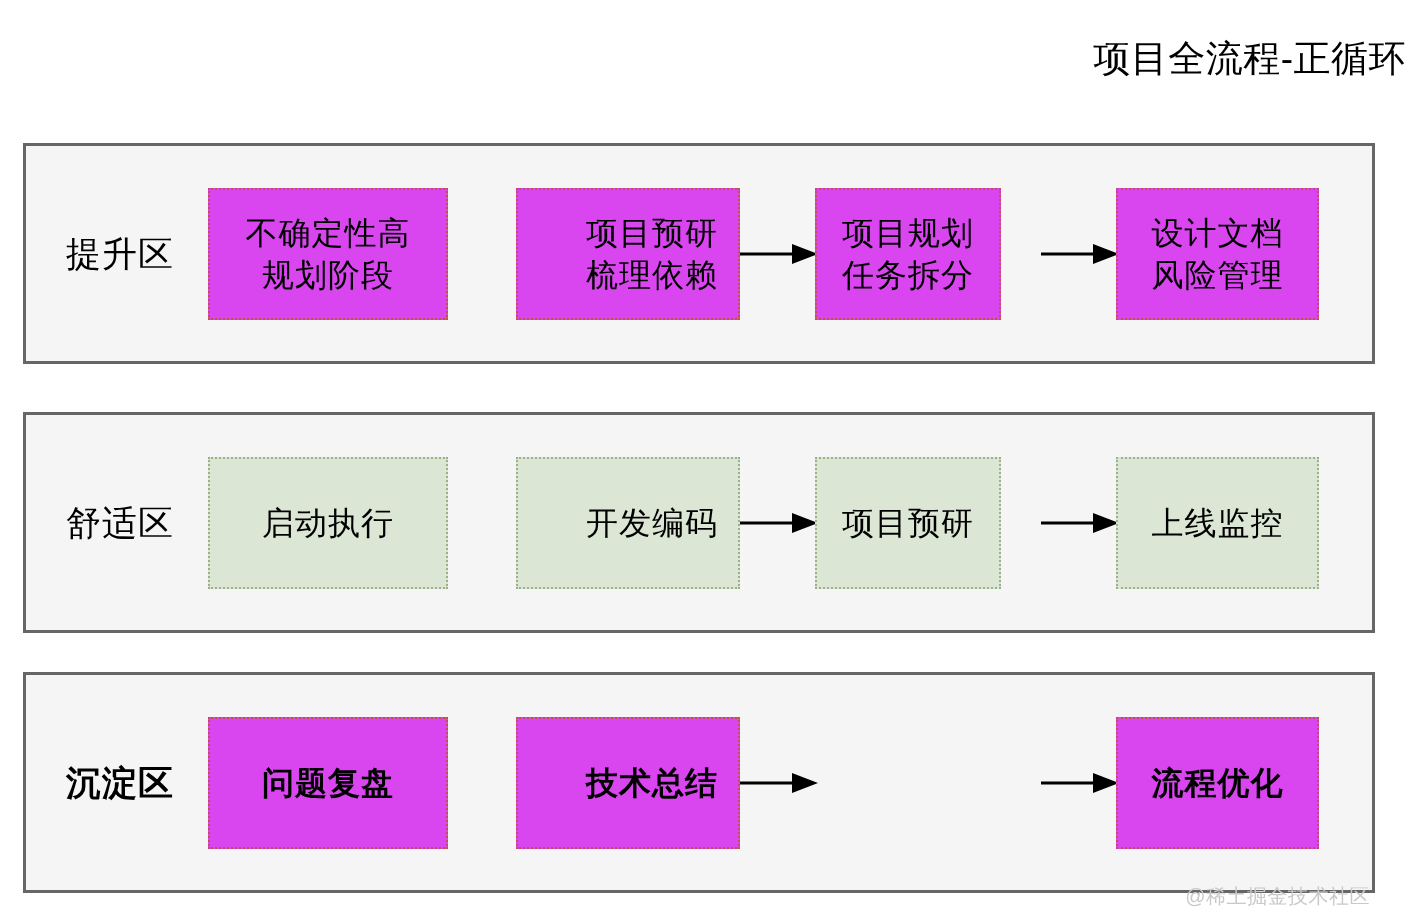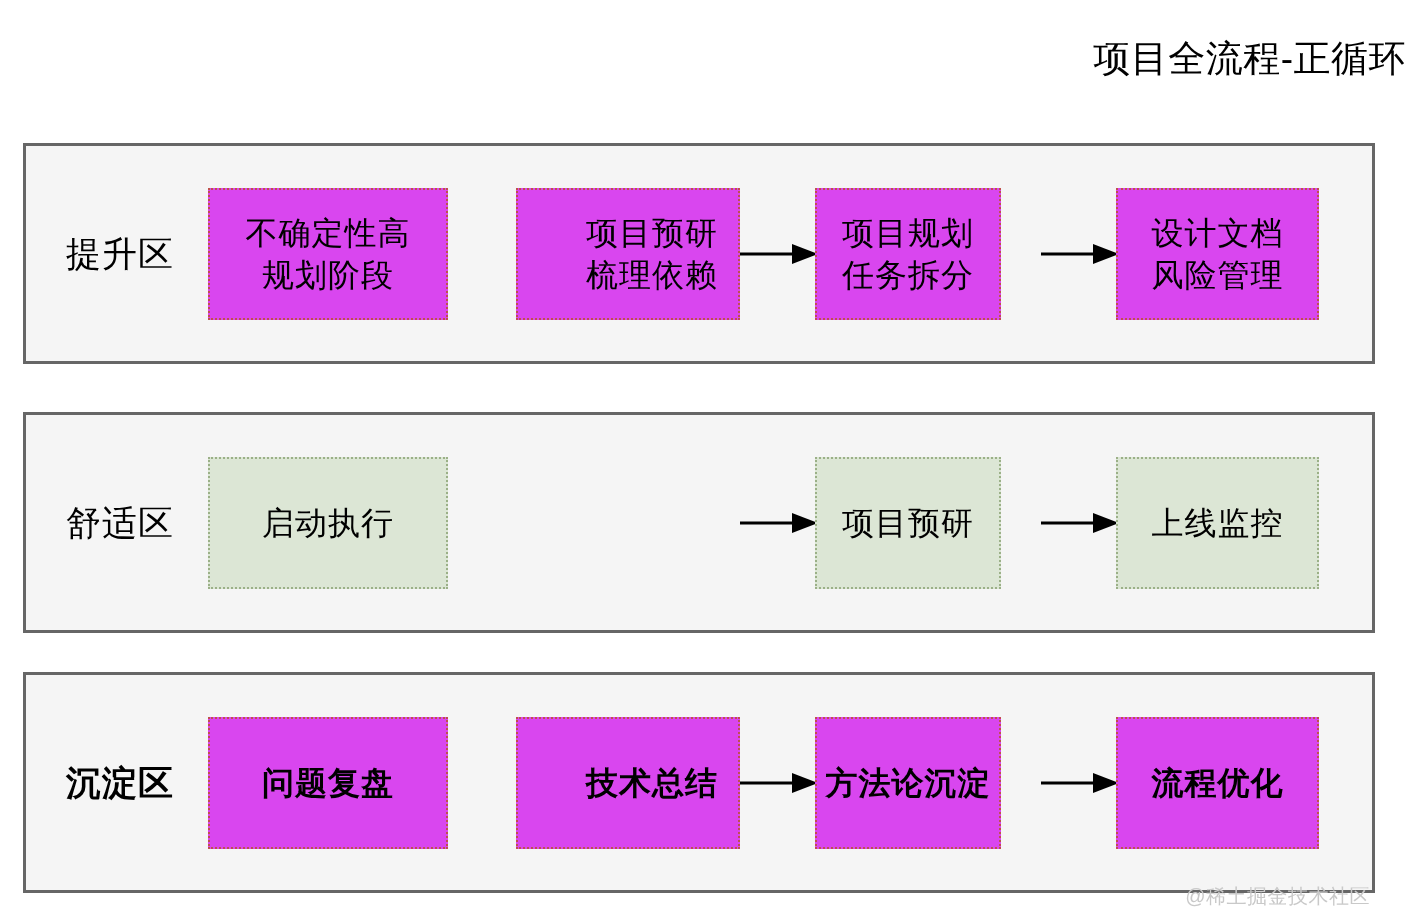--- a/index.html
+++ b/index.html
@@ -140,20 +140,23 @@
       <div class="step-box col-3 pink">
         <span class="line">设计文档</span>
         <span class="line">风险管理</span>
       </div>
     </div>
     <div class="zone-panel" id="zone-1">
       <div class="zone-label">舒适区</div>
       <div class="step-box col-0 green">
         <span class="line">启动执行</span>
       </div>
+      <div class="step-box col-1 green">
+        <span class="line">开发编码</span>
+      </div>
       <div class="arrow arr-a">
         <svg width="78" height="26" viewBox="0 0 78 26" xmlns="http://www.w3.org/2000/svg">
           <line x1="0" y1="13" x2="60" y2="13" stroke="#000000" stroke-width="3"></line>
           <polygon points="52,3 78,13 52,23" fill="#000000"></polygon>
         </svg>
       </div>
       <div class="step-box col-2 green">
         <span class="line">项目预研</span>
       </div>
       <div class="arrow arr-b">
@@ -173,23 +176,20 @@
       </div>
       <div class="step-box col-1 pink">
         <span class="line">技术总结</span>
       </div>
       <div class="arrow arr-a">
         <svg width="78" height="26" viewBox="0 0 78 26" xmlns="http://www.w3.org/2000/svg">
           <line x1="0" y1="13" x2="60" y2="13" stroke="#000000" stroke-width="3"></line>
           <polygon points="52,3 78,13 52,23" fill="#000000"></polygon>
         </svg>
       </div>
-      <div class="step-box col-2 pink">
-        <span class="line">方法论沉淀</span>
-      </div>
       <div class="arrow arr-b">
         <svg width="78" height="26" viewBox="0 0 78 26" xmlns="http://www.w3.org/2000/svg">
           <line x1="0" y1="13" x2="60" y2="13" stroke="#000000" stroke-width="3"></line>
           <polygon points="52,3 78,13 52,23" fill="#000000"></polygon>
         </svg>
       </div>
       <div class="step-box col-3 pink">
         <span class="line">流程优化</span>
       </div>
     </div>

